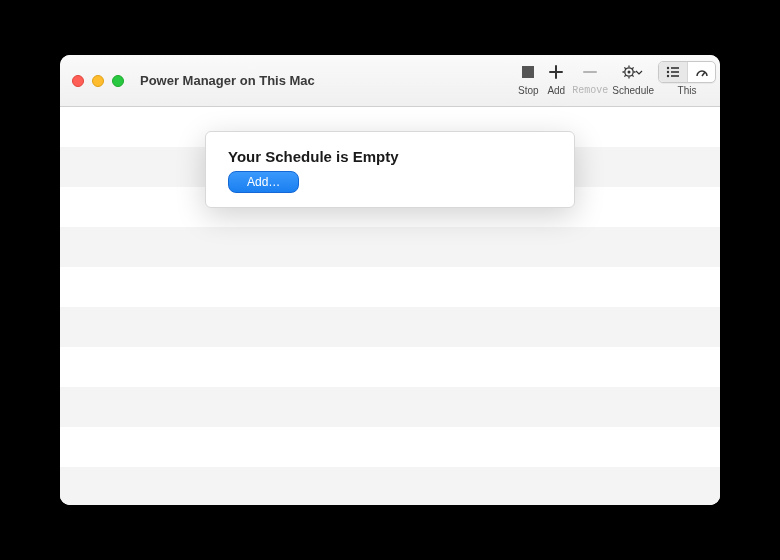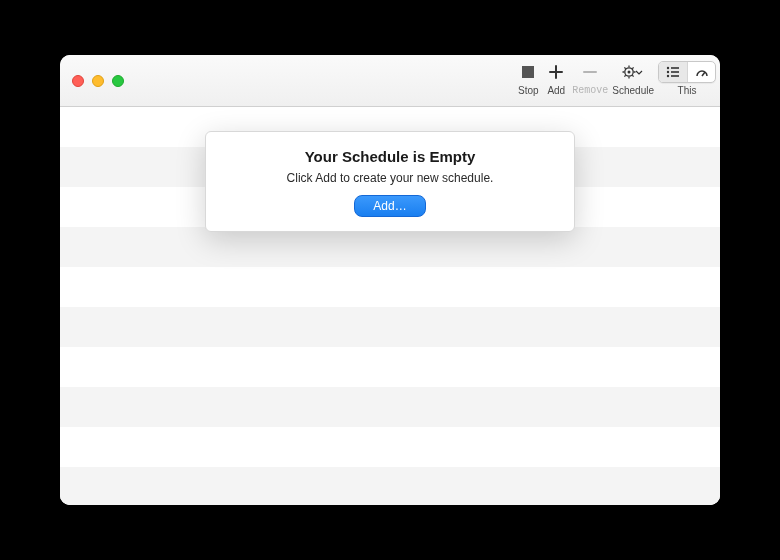--- a/index.html
+++ b/index.html
@@ -105,21 +105,21 @@
     .sheet {
       position: absolute;
       top: 24px;
       left: 50%;
       transform: translateX(-50%);
       width: 370px;
       background: #fff;
       border: 1px solid #d8d8d8;
       border-radius: 6px;
       box-shadow: 0 8px 30px rgba(0,0,0,0.18);
-      text-align: center;
+      text-align: left;
       padding: 16px 22px 14px;
     }
     .sheet-title {
       font-size: 15px;
       font-weight: 700;
       color: #1a1a1a;
       margin-bottom: 6px;
     }
     .sheet-msg {
       font-size: 12px;
@@ -142,20 +142,21 @@
 </head>
 <body>
 
 <div class="window">
   <div class="titlebar">
     <div class="traffic-lights">
       <div class="tl red"></div>
       <div class="tl yellow"></div>
       <div class="tl green"></div>
     </div>
+    <div class="win-title">Power Manager on This Mac</div>
 
     <div class="toolbar">
       <div class="tb-group">
         <div class="tb-btn">
           <span>
             <svg width="14" height="14" viewBox="0 0 14 14">
                 <rect x="1" y="1" width="12" height="12" fill="#555"></rect>
               </svg>
           </span>
         </div>
@@ -244,17 +245,16 @@
       <div class="row"></div>
       <div class="row"></div>
       <div class="row"></div>
       <div class="row"></div>
       <div class="row"></div>
       <div class="row"></div>
     </div>
 
     <div class="sheet">
       <div class="sheet-title">Your Schedule is Empty</div>
-      <div class="sheet-msg">Click Add to create your new schedule.</div>
       <div class="sheet-btn">Add…</div>
     </div>
   </div>
 </div>
 
 </body></html>

